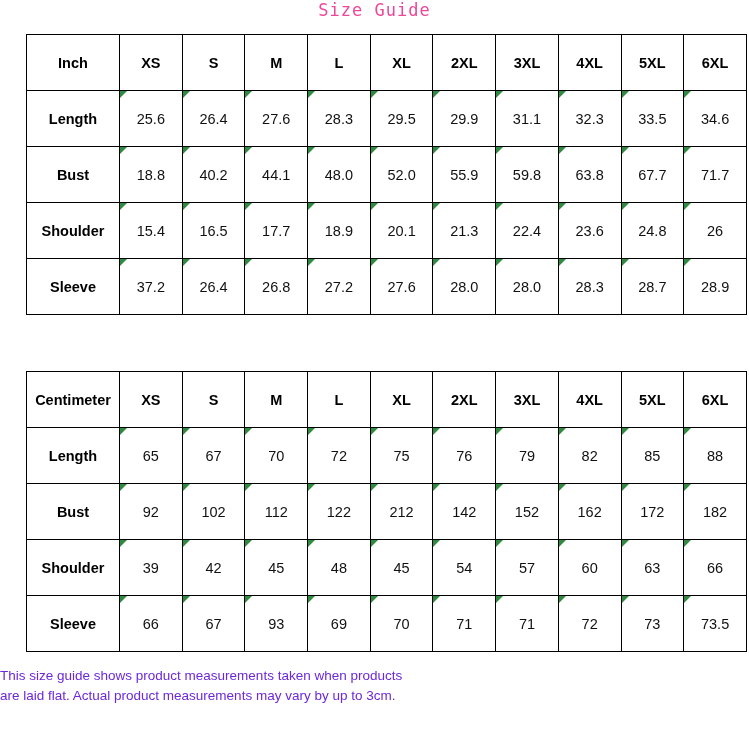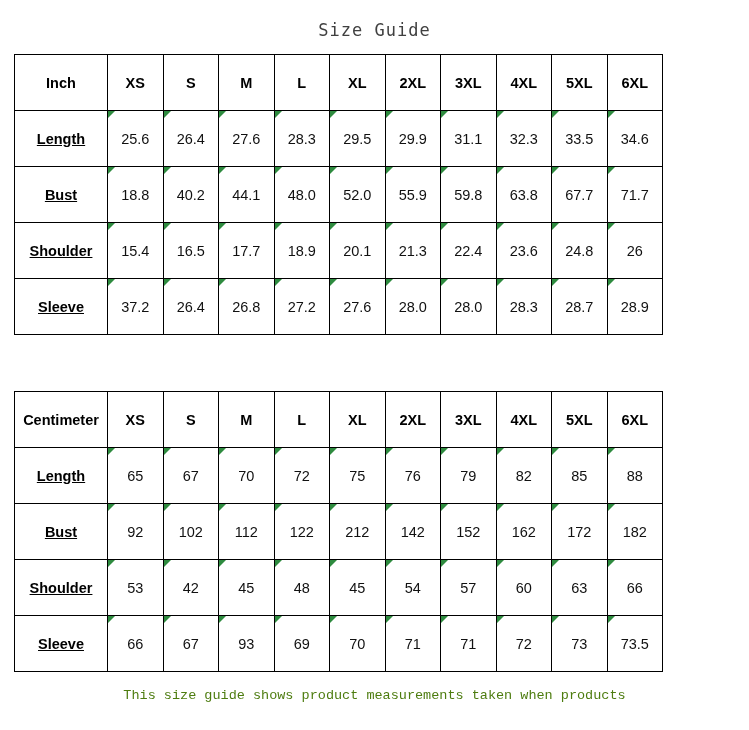--- a/index.html
+++ b/index.html
@@ -20,48 +20,46 @@
     width: 749px;
     height: 730px;
     position: relative;
     background: #ffffff;
   }
   .title {
     text-align: center;
     font-family: "DejaVu Sans Mono", monospace;
     font-size: 17px;
     letter-spacing: 1px;
-    color: #404040;
-    padding-top: 20px;
+    color: #ec4899;
     padding-bottom: 14px;
   }
   table.size-table {
     border-collapse: collapse;
-    width: 649px;
-    margin: 0 14px;
+    width: 721px;
+    margin: 0 26px;
     table-layout: fixed;
   }
   table.size-table td,
   table.size-table th {
     border: 1px solid #000000;
     text-align: center;
     vertical-align: middle;
     height: 56px;
     font-size: 14.5px;
     font-family: "Liberation Sans", sans-serif;
     position: relative;
     background: #ffffff;
     padding: 0;
   }
   table.size-table th {
     font-weight: bold;
   }
   table.size-table td.rowhead {
     font-weight: bold;
-    text-decoration: underline;
   }
   table.size-table td.value {
     font-weight: normal;
     color: #111;
   }
   
   td.value::before {
     content: "";
     position: absolute;
     top: 0;
@@ -72,25 +70,24 @@
     border-right: 7px solid transparent;
   }
   .unit-col { width: 93px; }
   .spacer-block {
     height: 56px;
     width: 721px;
     margin: 0 14px;
     background: #ffffff;
   }
   .footer {
-    text-align: center;
-    font-family: Liberation Mono, monospace;
+    font-family: Liberation Sans, sans-serif;
     font-size: 13.5px;
     line-height: 20px;
-    color: #4d7c0f;
+    color: #6d28d9;
     padding-top: 14px;
   }
   .footer div { white-space: pre; }
 </style>
 </head>
 <body>
 
 <div class="page">
 
   <div class="title">Size Guide</div>
@@ -203,21 +200,21 @@
       <td class="value">122</td>
       <td class="value">212</td>
       <td class="value">142</td>
       <td class="value">152</td>
       <td class="value">162</td>
       <td class="value">172</td>
       <td class="value">182</td>
     </tr>
     <tr>
       <td class="rowhead">Shoulder</td>
-      <td class="value">53</td>
+      <td class="value">39</td>
       <td class="value">42</td>
       <td class="value">45</td>
       <td class="value">48</td>
       <td class="value">45</td>
       <td class="value">54</td>
       <td class="value">57</td>
       <td class="value">60</td>
       <td class="value">63</td>
       <td class="value">66</td>
     </tr>
@@ -232,15 +229,16 @@
       <td class="value">71</td>
       <td class="value">72</td>
       <td class="value">73</td>
       <td class="value">73.5</td>
     </tr>
   </tbody>
     </table>
 
   <div class="footer">
     <div>This size guide shows product measurements taken when products</div>
+    <div>are laid flat. Actual product measurements may vary by up to 3cm.</div>
   </div>
 
 </div>
 
 </body></html>

